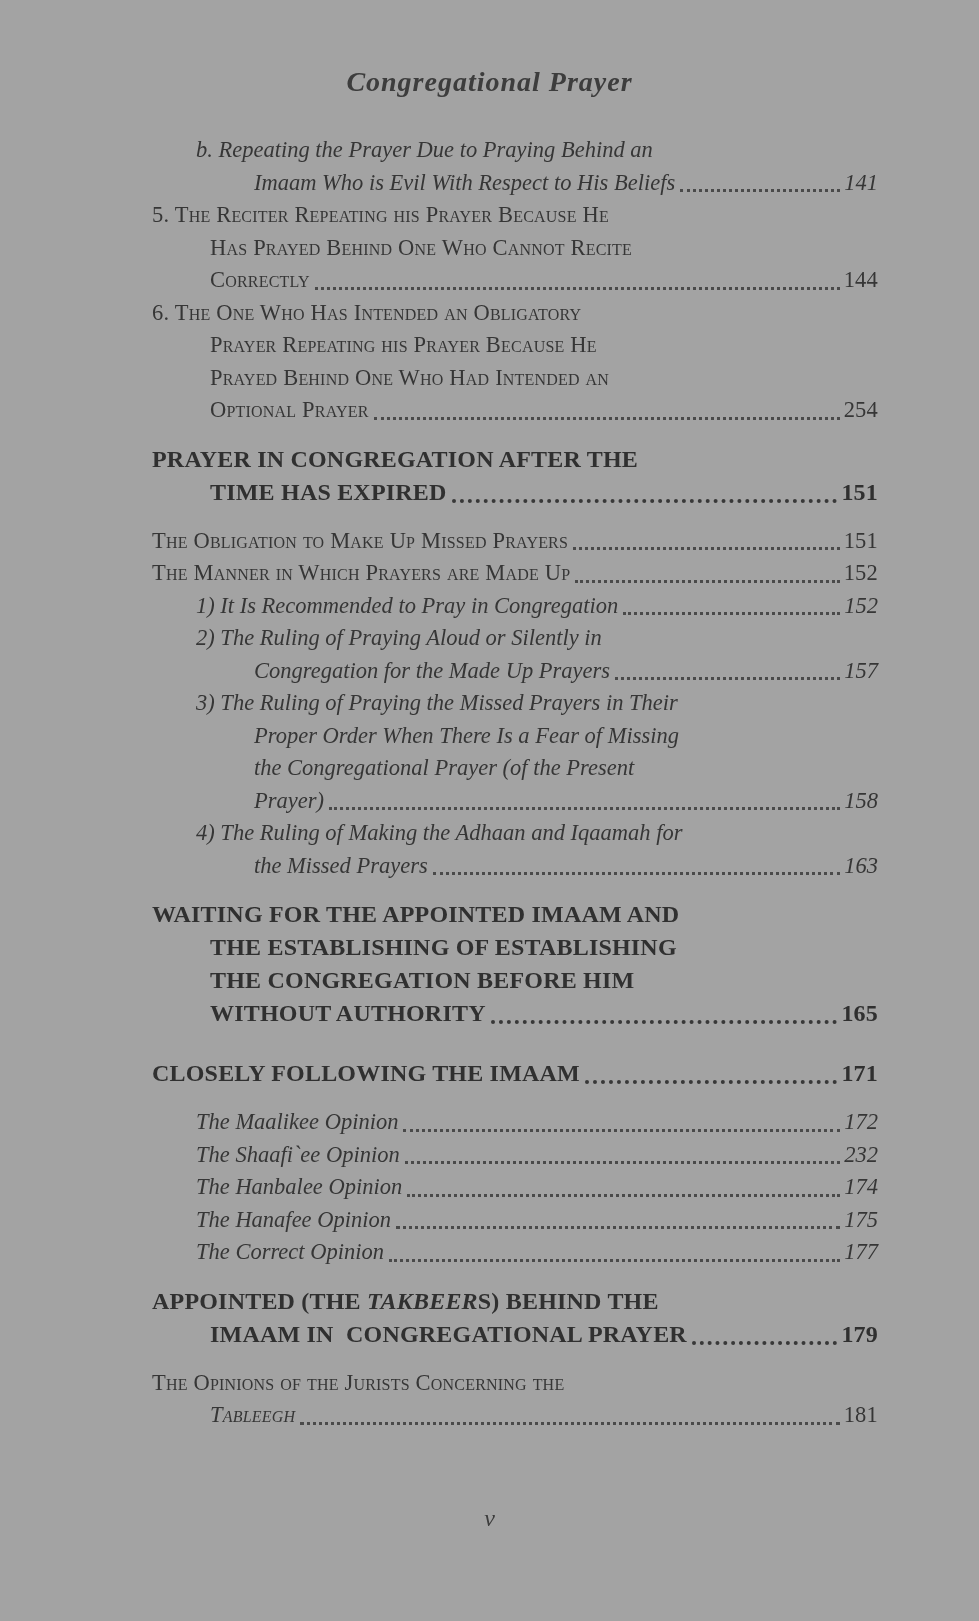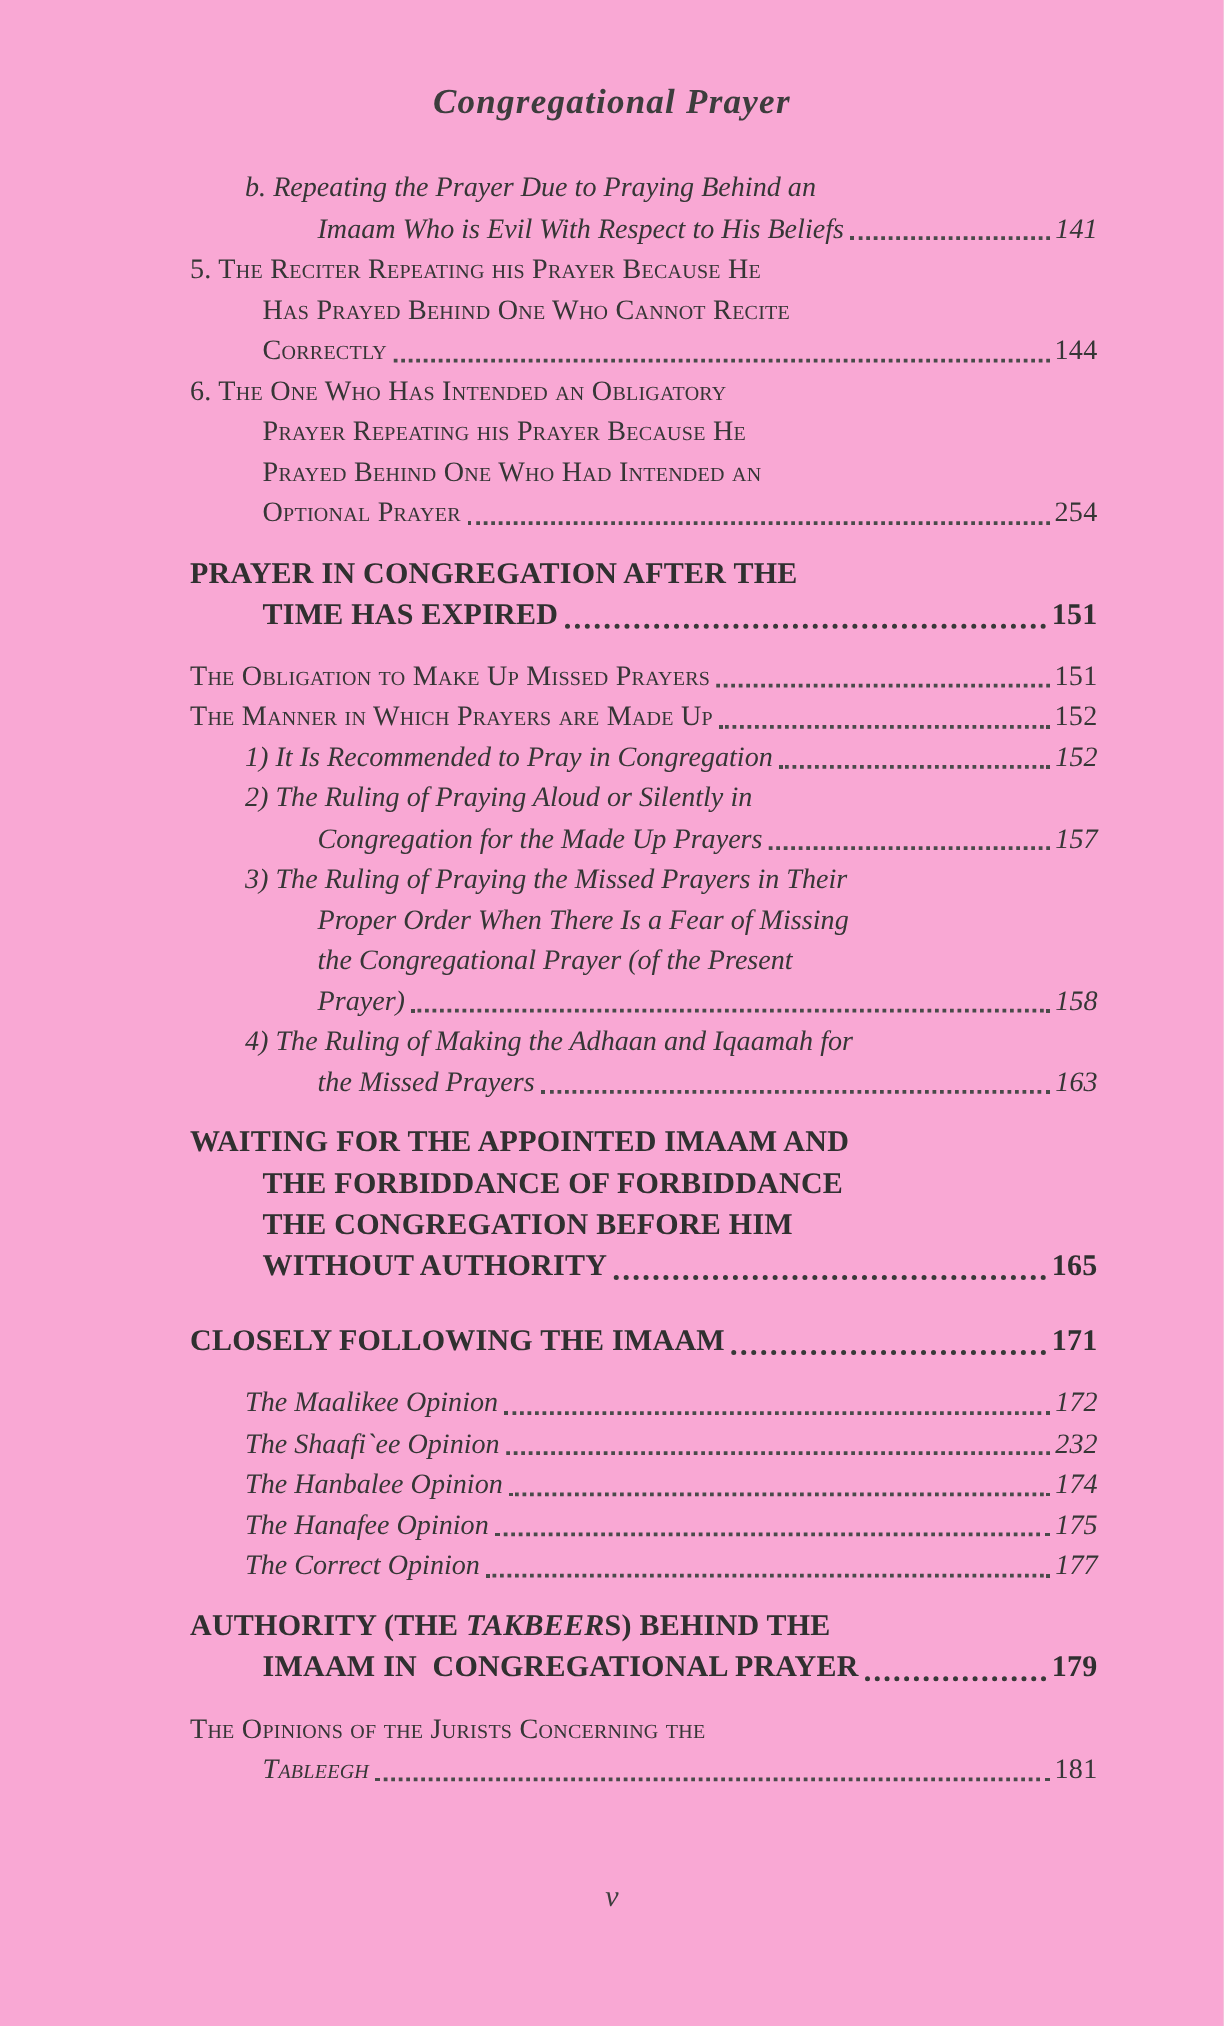--- a/index.html
+++ b/index.html
@@ -5,21 +5,21 @@
   html, body {
     margin: 0;
     padding: 0;
     background: #e9e9e7;
   }
   .page {
     position: relative;
     width: 979px;
     height: 1621px;
     margin: 0 auto;
-    background: #f9a8d4;
+    background: #a3a3a3;
     color: #383838;
     font-family: "Liberation Serif", "DejaVu Serif", serif;
     overflow: hidden;
   }
   .running-head {
     position: absolute;
     top: 66px;
     left: 0;
     width: 100%;
     text-align: center;
@@ -125,21 +125,21 @@
         <div class="line cont"><span class="seg-wrap"><span class="seg">Proper Order When There Is a Fear of Missing</span></span></div>
         <div class="line cont"><span class="seg-wrap"><span class="seg">the Congregational Prayer (of the Present</span></span></div>
         <div class="line cont last"><span class="seg-wrap"><span class="seg">Prayer)</span></span><span class="leader"></span><span class="page-num pg-italic">158</span></div>
       </div>
       <div class="entry italic">
         <div class="line"><span class="seg-wrap"><span class="seg">4) The Ruling of Making the Adhaan and Iqaamah for</span></span></div>
         <div class="line cont last"><span class="seg-wrap"><span class="seg">the Missed Prayers</span></span><span class="leader"></span><span class="page-num pg-italic">163</span></div>
       </div>
       <div class="entry bold gap-sm">
         <div class="line"><span class="seg-wrap"><span class="seg">WAITING FOR THE APPOINTED IMAAM AND</span></span></div>
-        <div class="line cont"><span class="seg-wrap"><span class="seg">THE FORBIDDANCE OF FORBIDDANCE</span></span></div>
+        <div class="line cont"><span class="seg-wrap"><span class="seg">THE ESTABLISHING OF ESTABLISHING</span></span></div>
         <div class="line cont"><span class="seg-wrap"><span class="seg">THE CONGREGATION BEFORE HIM</span></span></div>
         <div class="line cont last"><span class="seg-wrap"><span class="seg">WITHOUT AUTHORITY</span></span><span class="leader"></span><span class="page-num pg-bold">165</span></div>
       </div>
       <div class="entry bold gap-lg">
         <div class="line last"><span class="seg-wrap"><span class="seg">CLOSELY FOLLOWING THE IMAAM</span></span><span class="leader"></span><span class="page-num pg-bold">171</span></div>
       </div>
       <div class="entry italic gap-sm">
         <div class="line last"><span class="seg-wrap"><span class="seg">The Maalikee Opinion</span></span><span class="leader"></span><span class="page-num pg-italic">172</span></div>
       </div>
       <div class="entry italic">
@@ -148,21 +148,21 @@
       <div class="entry italic">
         <div class="line last"><span class="seg-wrap"><span class="seg">The Hanbalee Opinion</span></span><span class="leader"></span><span class="page-num pg-italic">174</span></div>
       </div>
       <div class="entry italic">
         <div class="line last"><span class="seg-wrap"><span class="seg">The Hanafee Opinion</span></span><span class="leader"></span><span class="page-num pg-italic">175</span></div>
       </div>
       <div class="entry italic">
         <div class="line last"><span class="seg-wrap"><span class="seg">The Correct Opinion</span></span><span class="leader"></span><span class="page-num pg-italic">177</span></div>
       </div>
       <div class="entry bold gap-sm">
-        <div class="line"><span class="seg-wrap"><span class="seg">AUTHORITY (THE </span><span class="seg it">TAKBEER</span><span class="seg">S) BEHIND THE</span></span></div>
+        <div class="line"><span class="seg-wrap"><span class="seg">APPOINTED (THE </span><span class="seg it">TAKBEER</span><span class="seg">S) BEHIND THE</span></span></div>
         <div class="line cont last"><span class="seg-wrap"><span class="seg">IMAAM IN  CONGREGATIONAL PRAYER</span></span><span class="leader"></span><span class="page-num pg-bold">179</span></div>
       </div>
       <div class="entry sc gap-sm">
         <div class="line"><span class="seg-wrap"><span class="seg">The Opinions of the Jurists Concerning the</span></span></div>
         <div class="line cont last"><span class="seg-wrap"><span class="seg it">Tableegh</span></span><span class="leader"></span><span class="page-num pg-roman">181</span></div>
       </div>
     </div>
 
   <div class="folio">v</div>
 </div>

